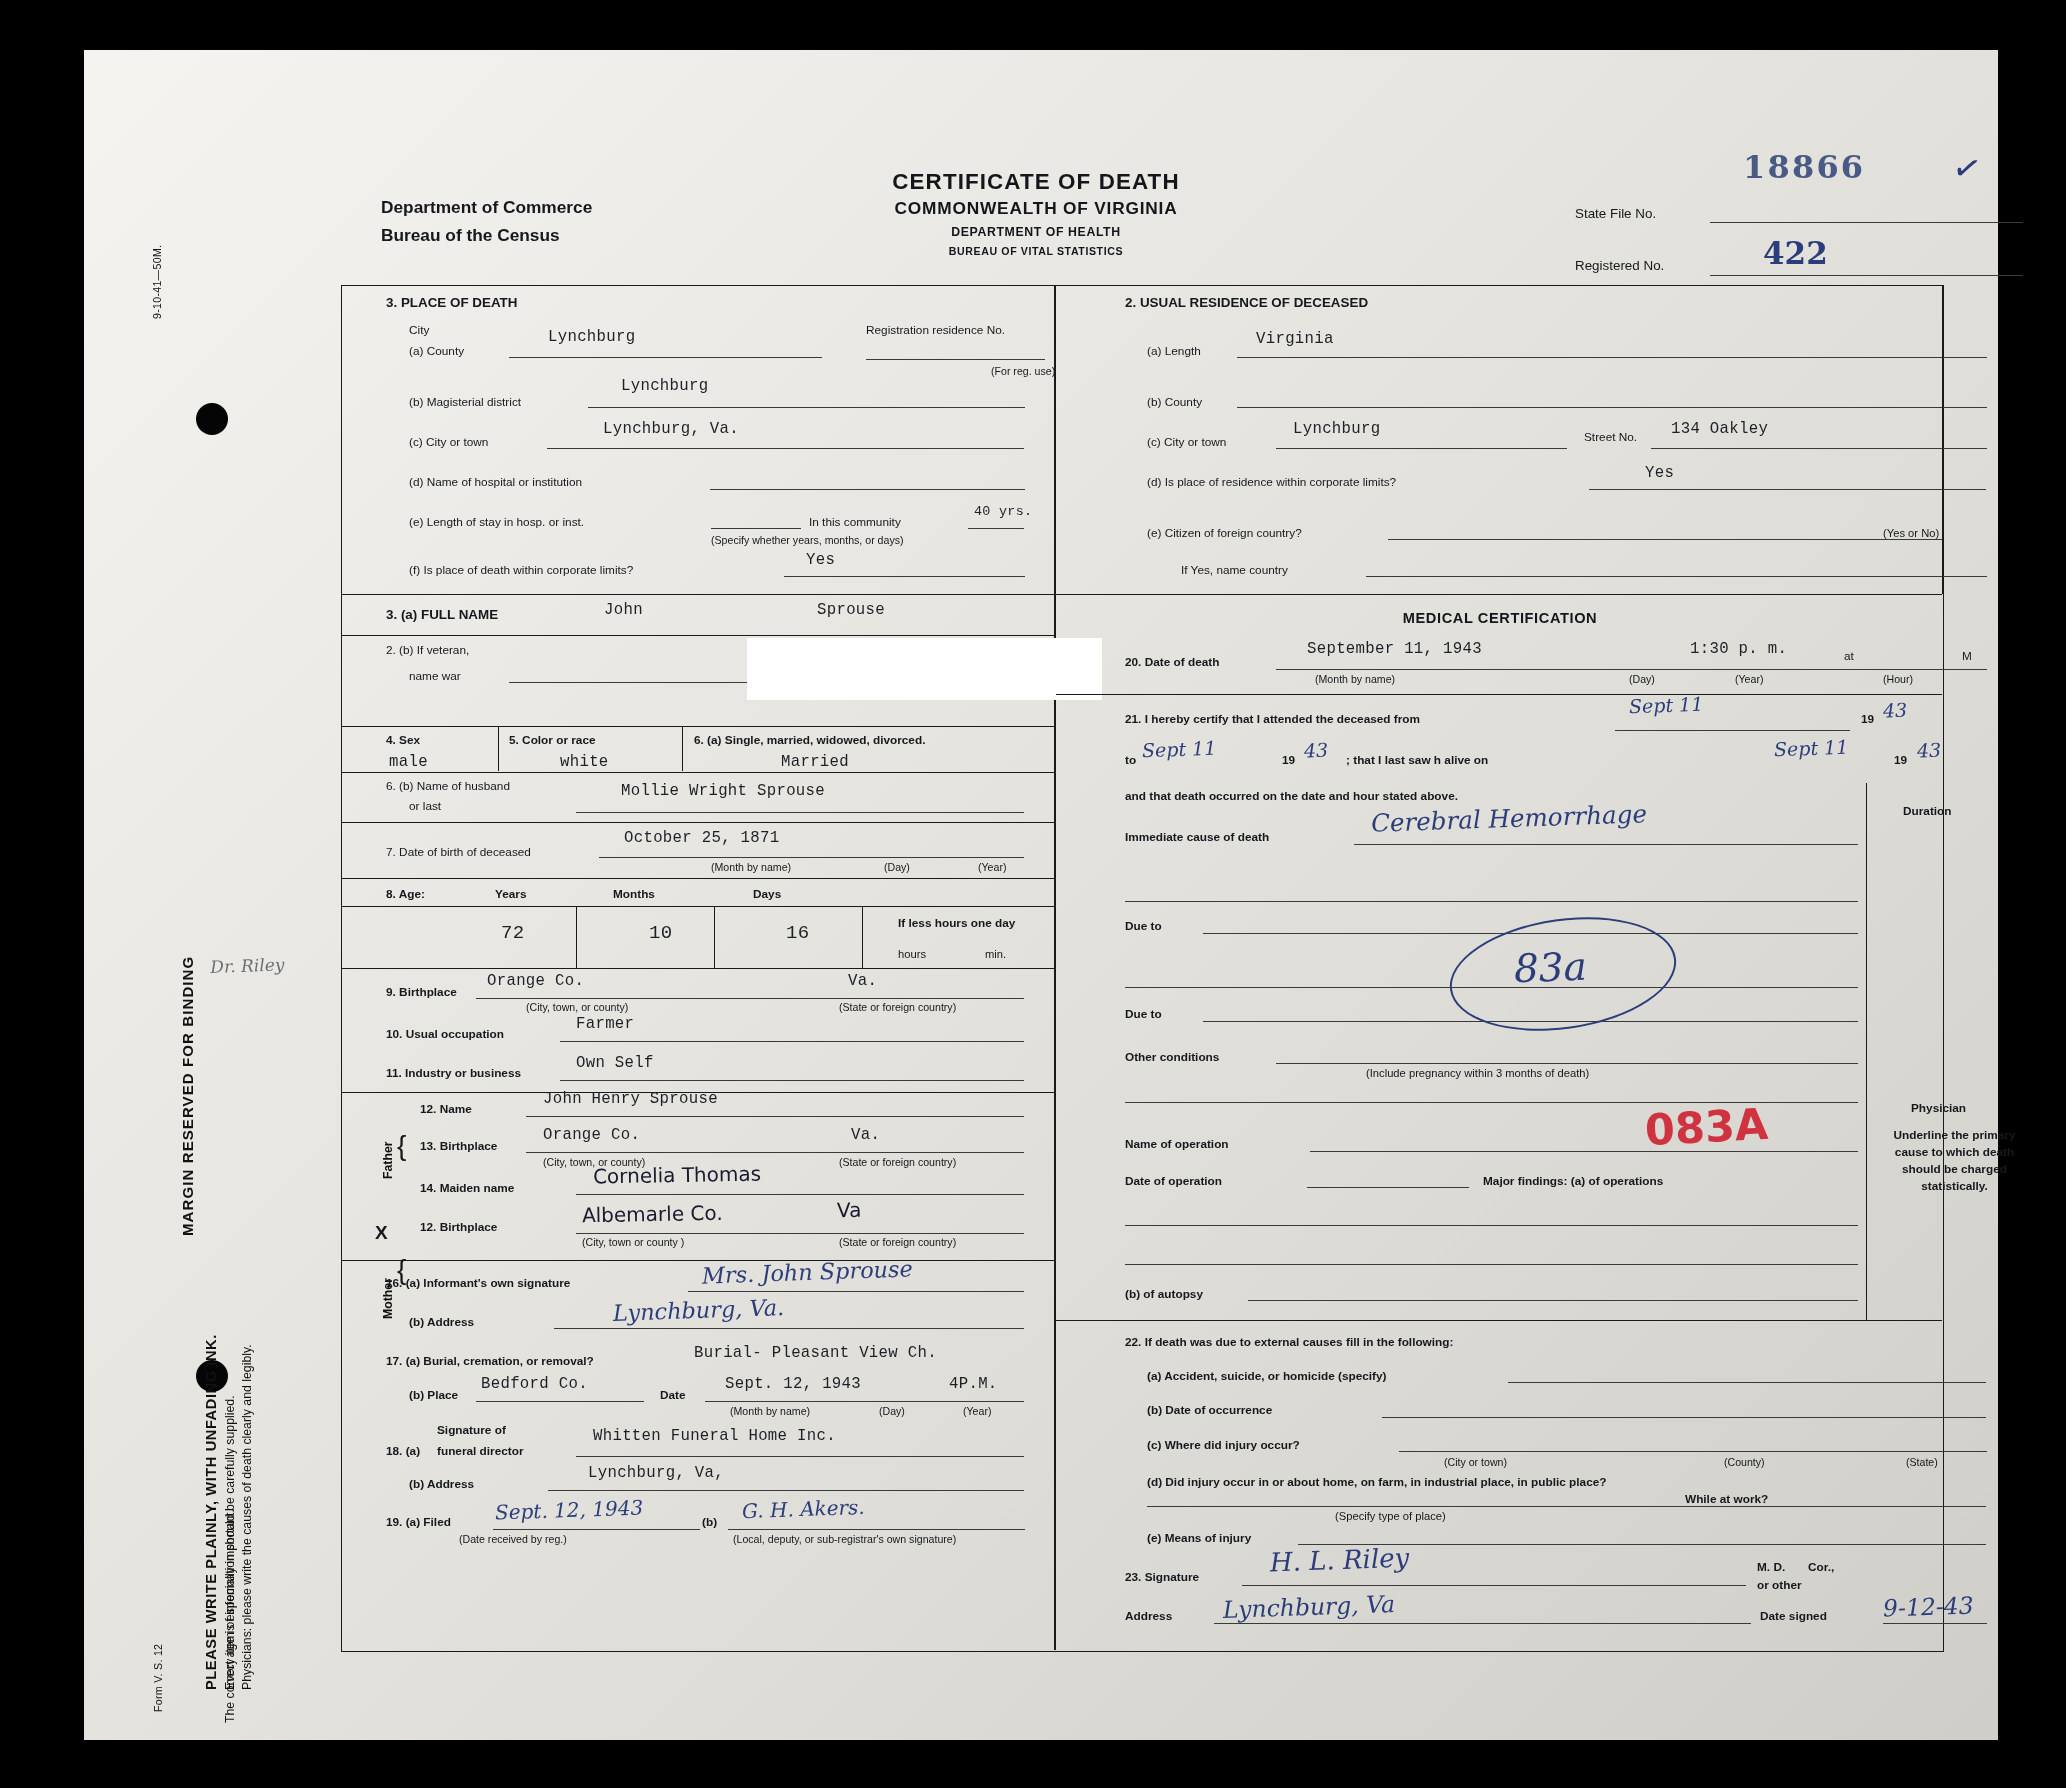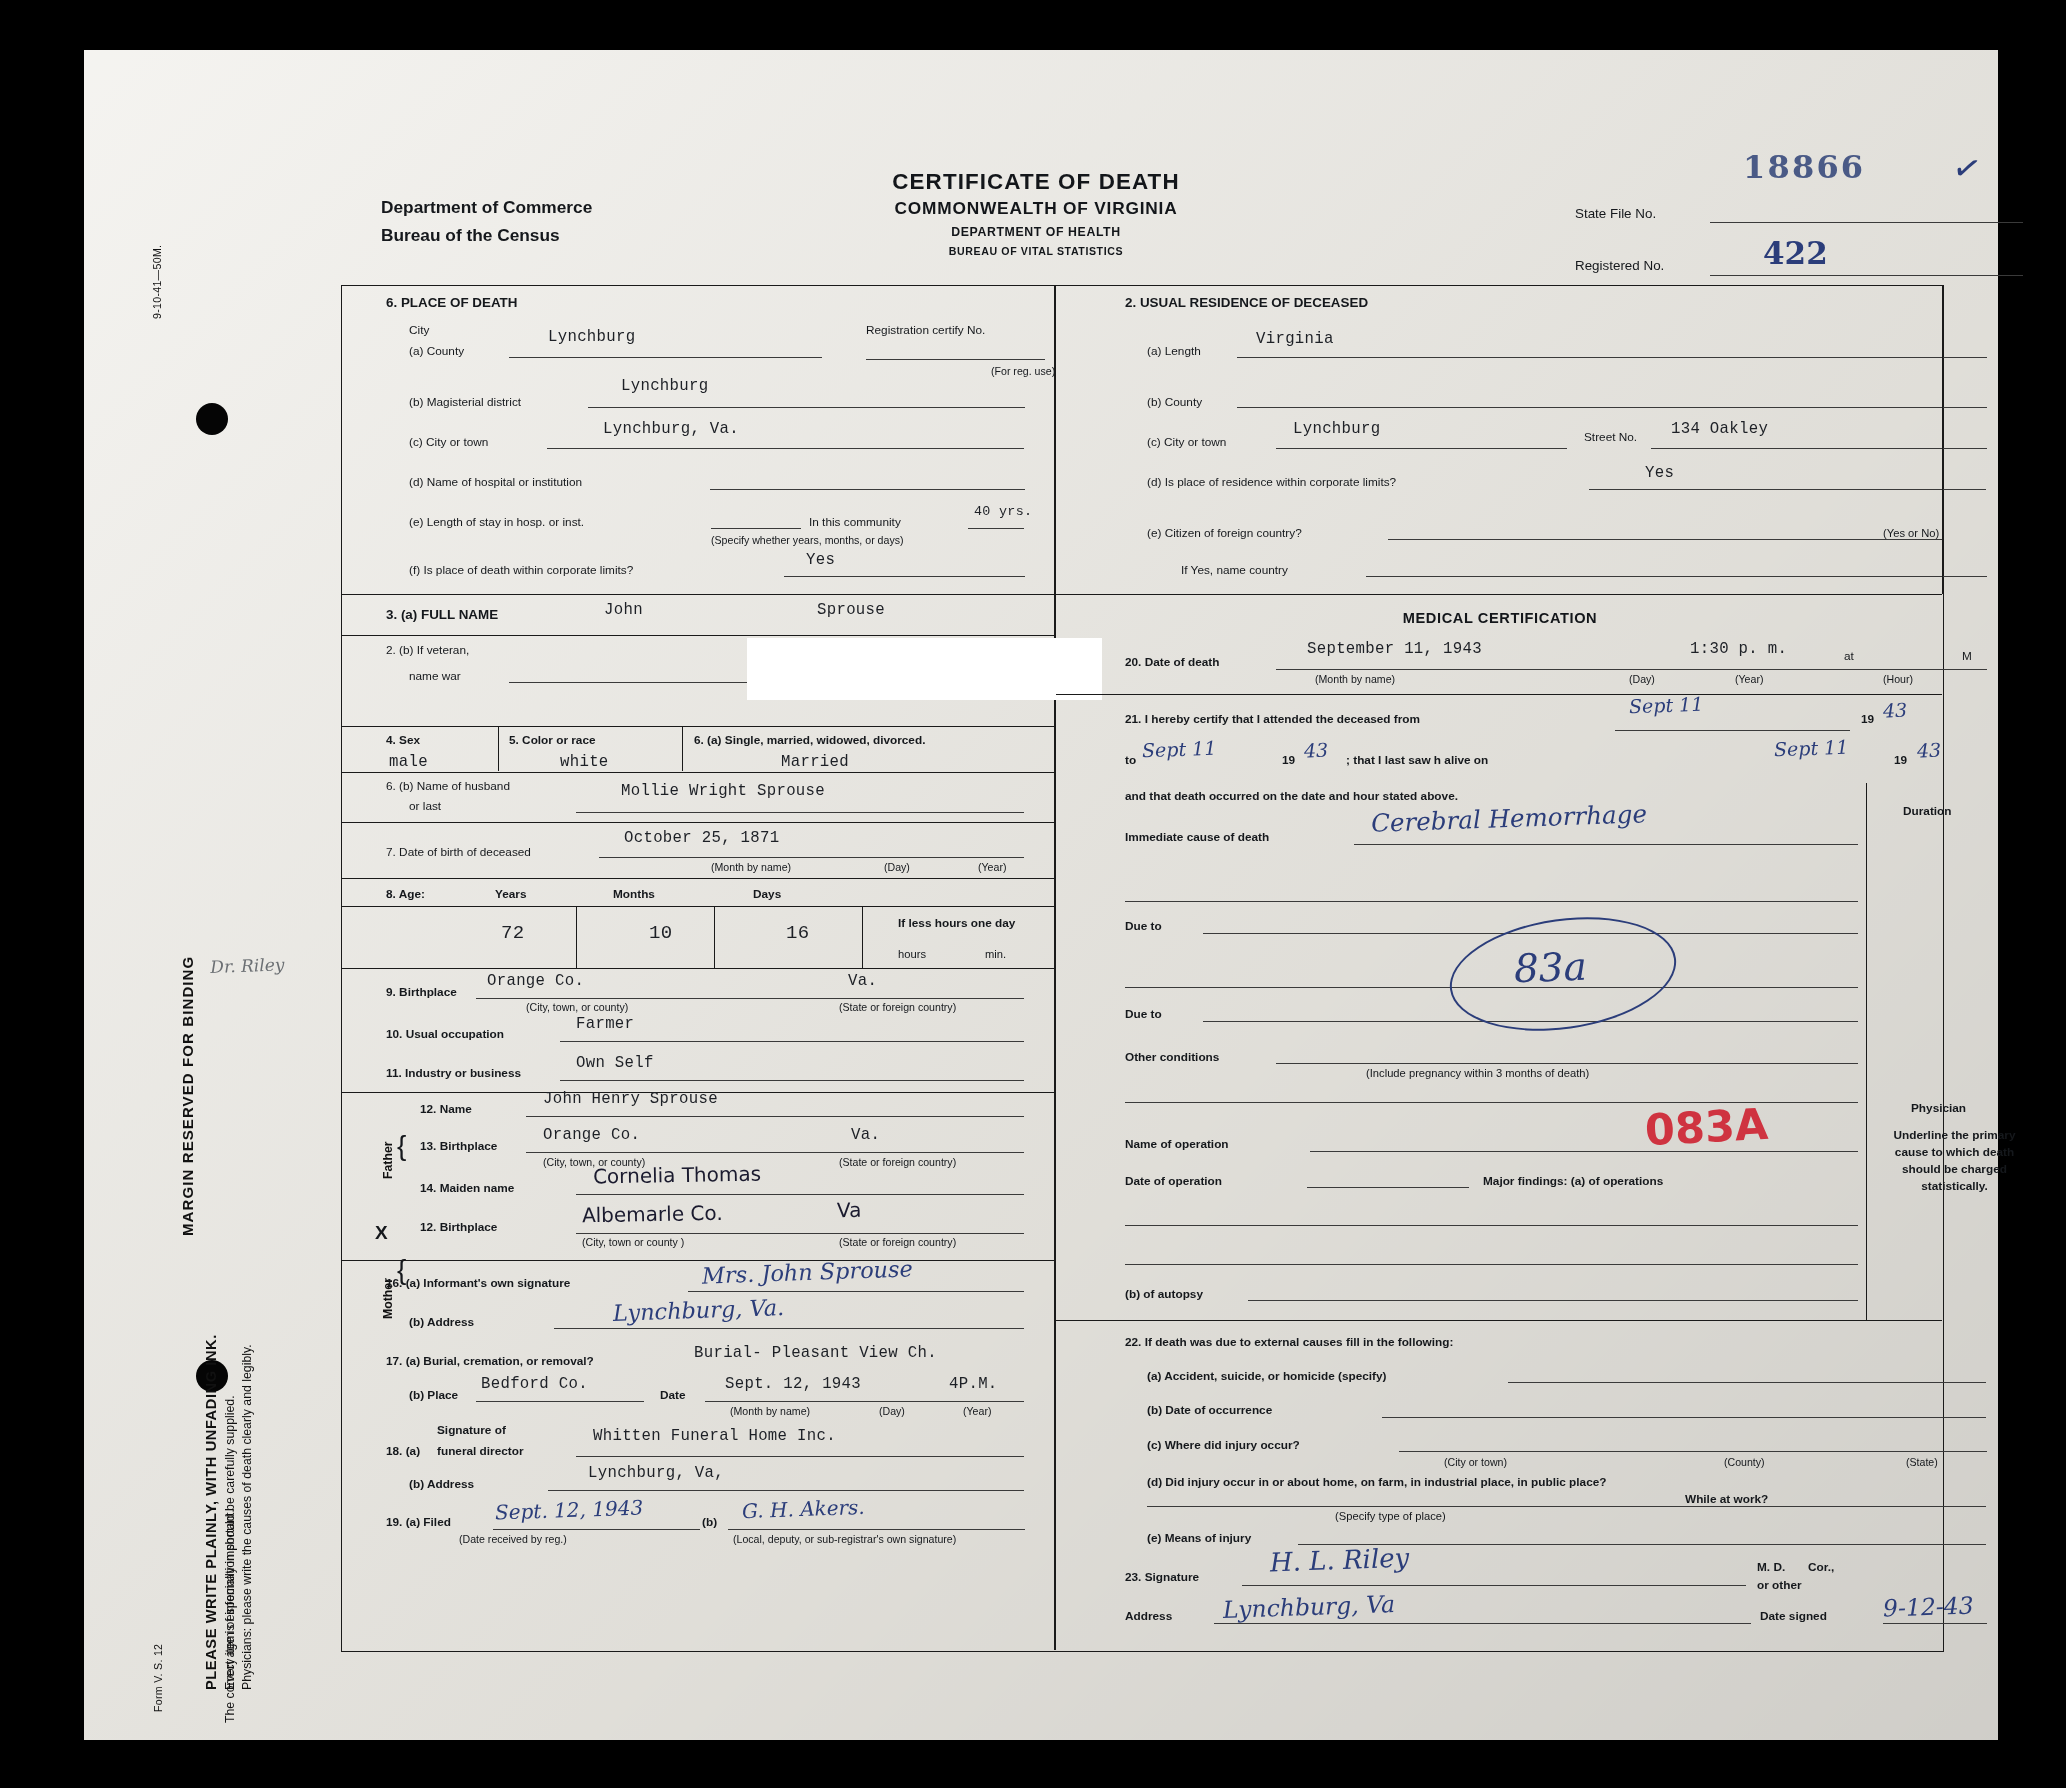--- a/index.html
+++ b/index.html
@@ -80,27 +80,27 @@
     <div class="rule" style="left:1626px;top:172px;width:313px;"></div>
     <div class="t" style="left:1491px;top:208px;font-size:13.4px;">Registered No.</div>
     <div class="rule" style="left:1626px;top:225px;width:313px;"></div>
     <div class="regnum" style="left:1679px;top:185px;">422</div>
     <div class="hdrnum" style="left:1659px;top:98px;">18866</div>
     <div class="check" style="left:1869px;top:98px;">✓</div>
 
     <div class="frame"></div>
     <div class="vsplit"></div>
 
-    <div class="t tb" style="left:302px;top:245px;font-size:13.4px;">6. PLACE OF DEATH</div>
+    <div class="t tb" style="left:302px;top:245px;font-size:13.4px;">3. PLACE OF DEATH</div>
 
     <div class="t" style="left:325px;top:274px;">City</div>
     <div class="t" style="left:325px;top:295px;">(a) County</div>
     <div class="rule" style="left:425px;top:307px;width:313px;"></div>
     <div class="ty" style="left:464px;top:278px;">Lynchburg</div>
-    <div class="t" style="left:782px;top:274px;" style2="">Registration certify No.</div>
+    <div class="t" style="left:782px;top:274px;" style2="">Registration residence No.</div>
     <div class="t" style="left:907px;top:315px;font-size:10.6px;">(For reg. use)</div>
     <div class="rule" style="left:782px;top:309px;width:179px;"></div>
 
     <div class="t" style="left:325px;top:346px;">(b) Magisterial district</div>
     <div class="rule" style="left:504px;top:357px;width:437px;"></div>
     <div class="ty" style="left:537px;top:327px;">Lynchburg</div>
 
     <div class="t" style="left:325px;top:386px;">(c) City or town</div>
     <div class="rule" style="left:463px;top:398px;width:477px;"></div>
     <div class="ty" style="left:519px;top:370px;">Lynchburg, Va.</div>

